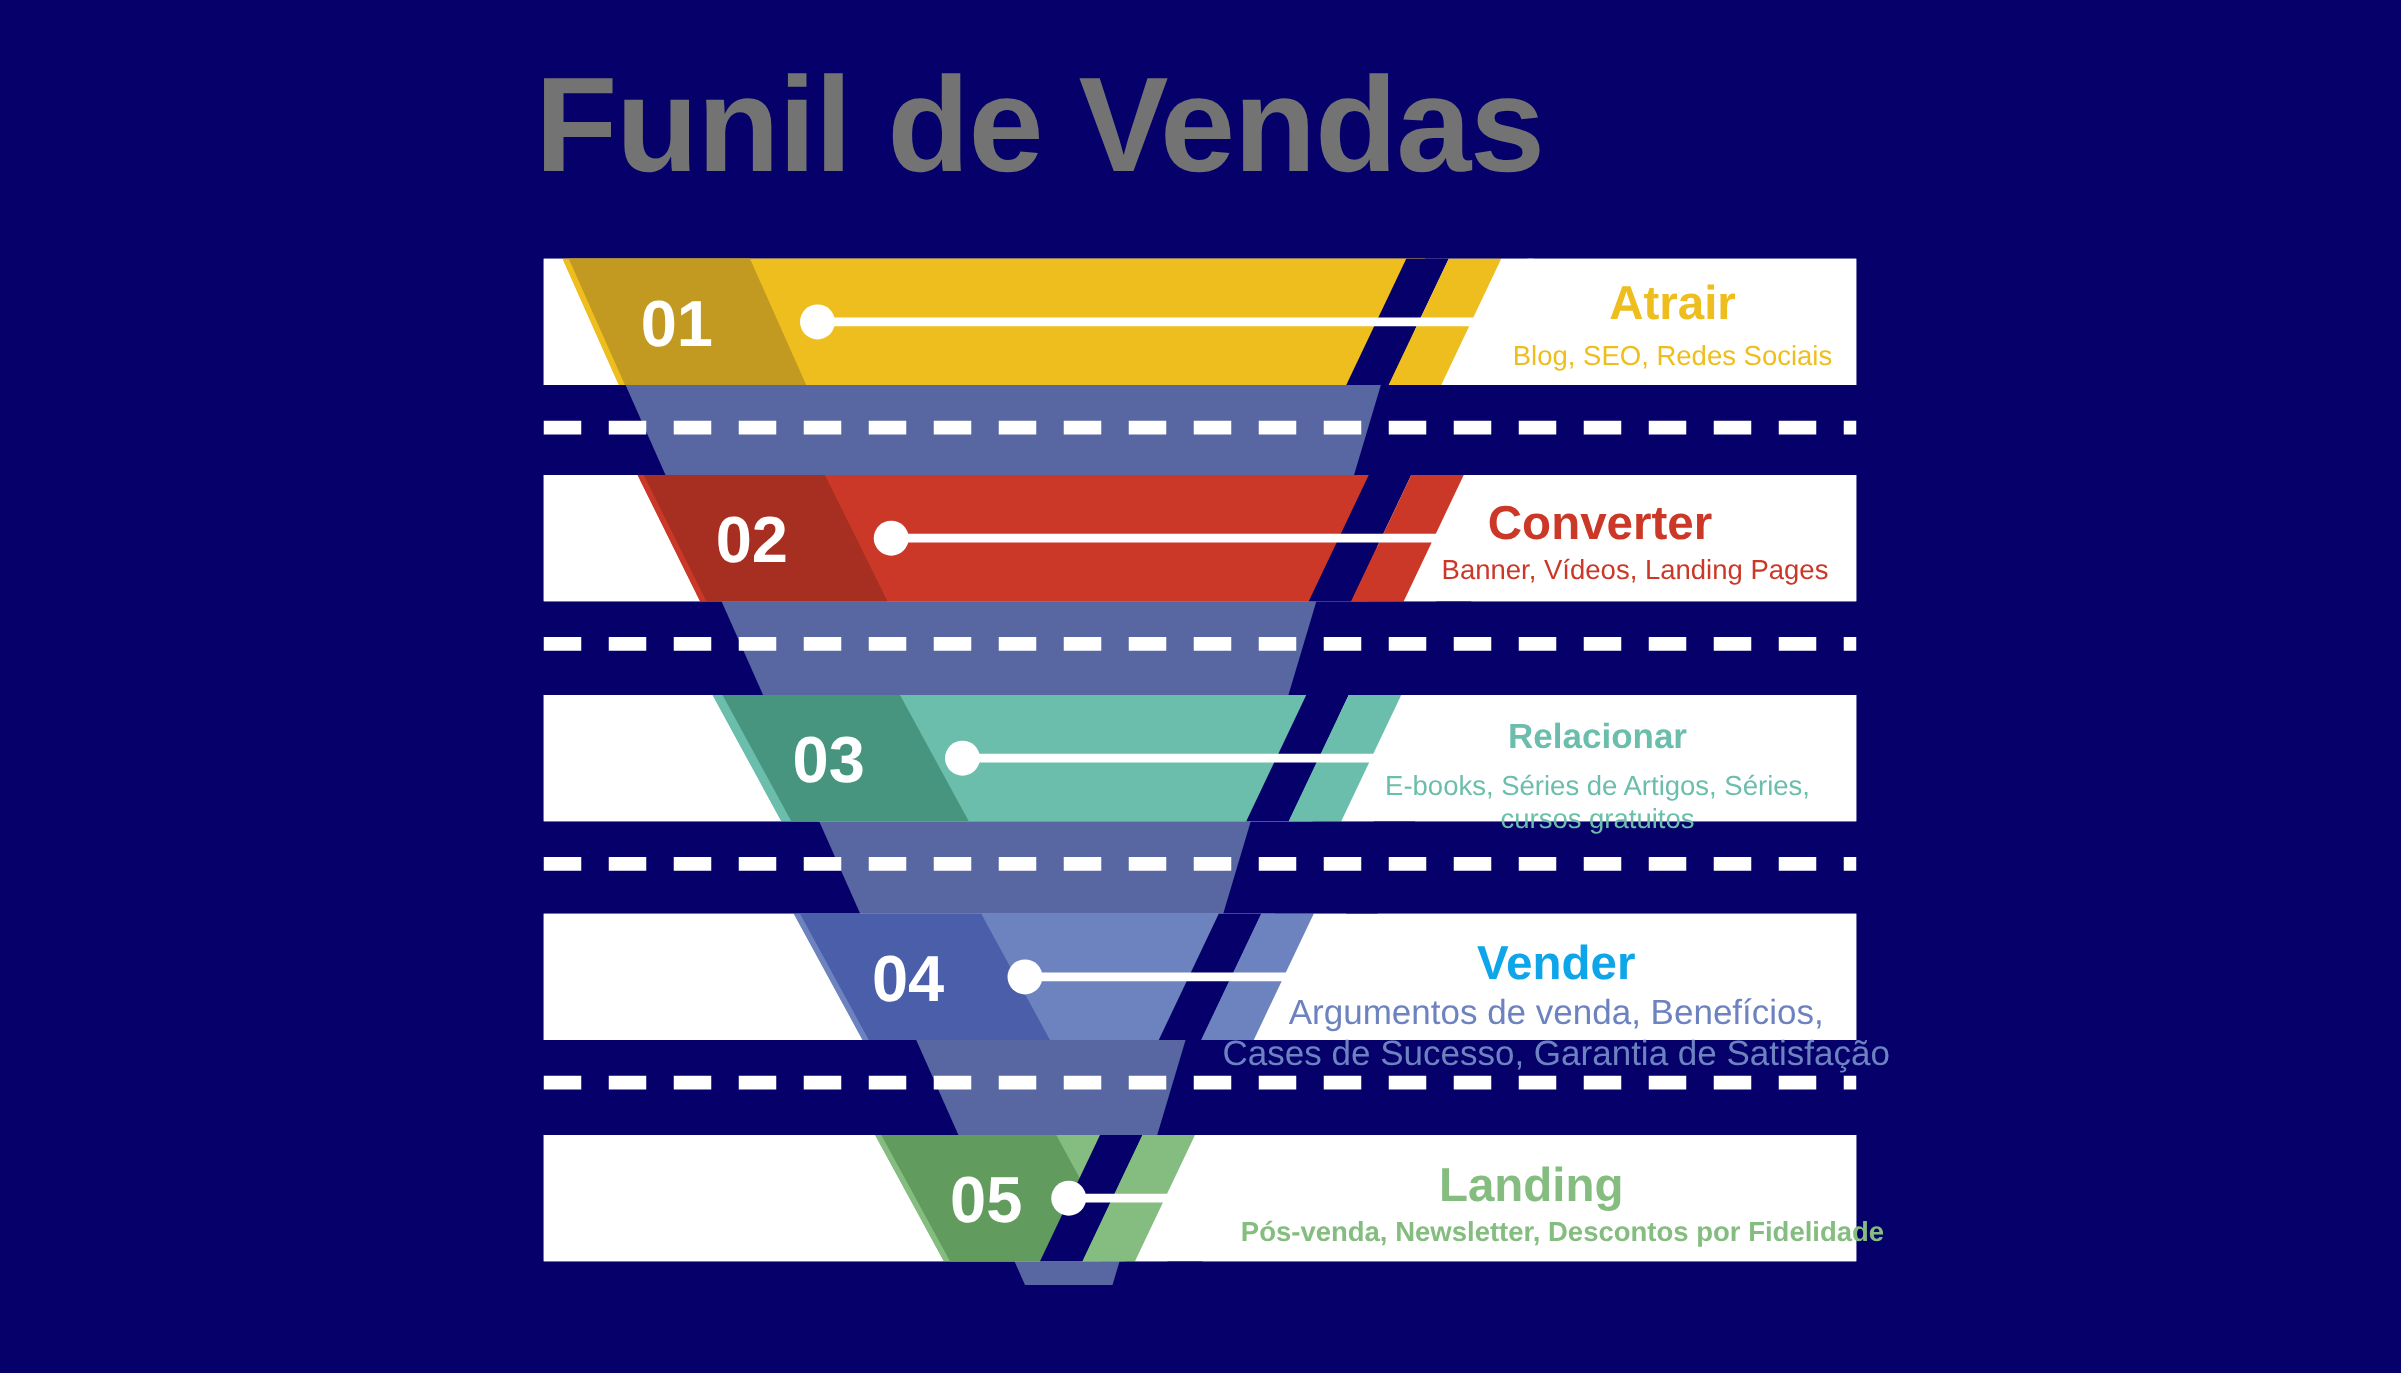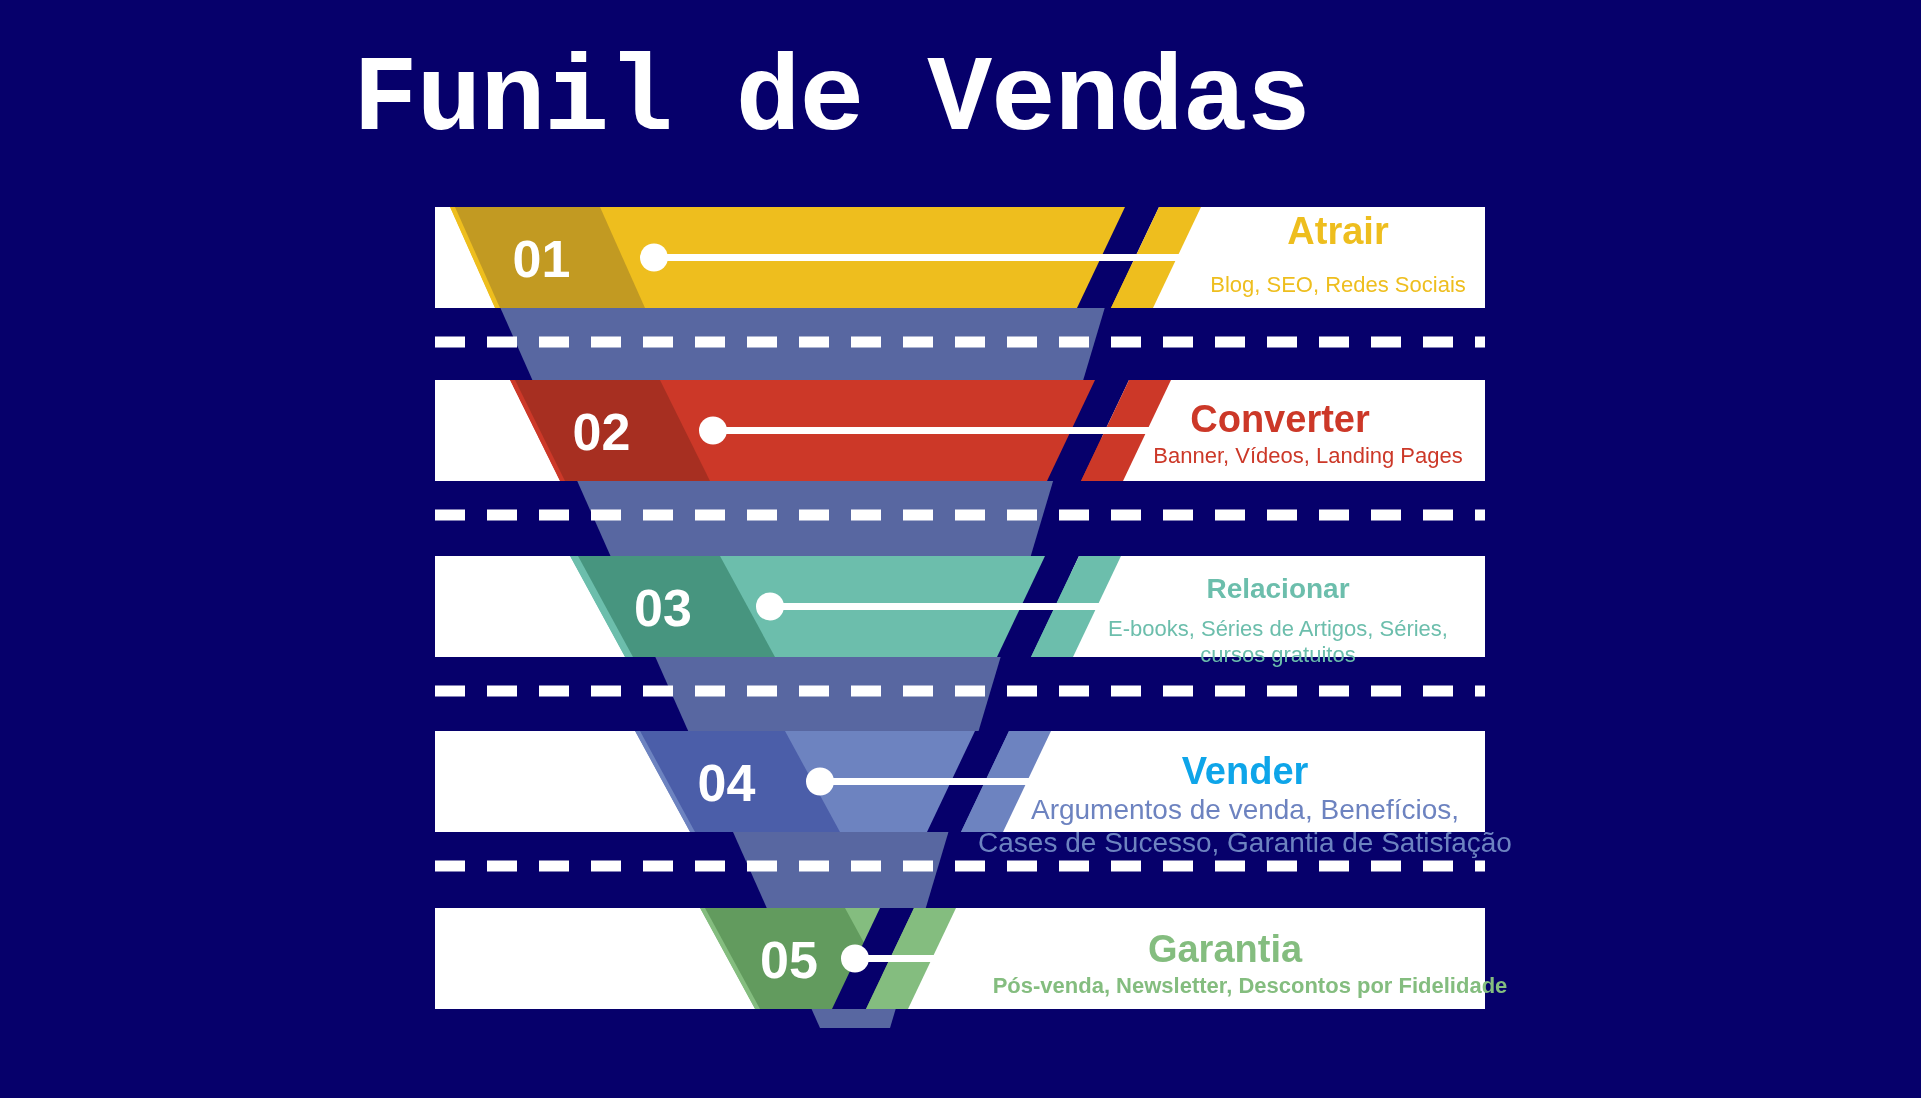--- a/index.html
+++ b/index.html
@@ -15,24 +15,23 @@
     background:#06006b;
   }
   #title {
     position:absolute;
     left:0; top:46px;
     width:1663px;
     text-align:center;
     font-size:108px;
     font-weight:bold;
     letter-spacing:-1px;
-    color:#ffffff;
+    color:#737373;
     line-height:1.0;
     white-space:nowrap;
-    font-family:Liberation Mono, monospace;
   }
   #funnelsvg {
     position:absolute;
     left:0; top:0;
     width:1921px; height:1098px;
   }
   .txtblock {
     position:absolute;
     text-align:center;
     pointer-events:none;
@@ -136,36 +135,36 @@
         <text x="541.5" y="276.5" text-anchor="middle" fill="#ffffff" font-family="&quot;Liberation Sans&quot;, sans-serif" font-size="52" font-weight="bold">01</text>
         <text x="601.5" y="449.5" text-anchor="middle" fill="#ffffff" font-family="&quot;Liberation Sans&quot;, sans-serif" font-size="52" font-weight="bold">02</text>
         <text x="663" y="625.5" text-anchor="middle" fill="#ffffff" font-family="&quot;Liberation Sans&quot;, sans-serif" font-size="52" font-weight="bold">03</text>
         <text x="726.5" y="800.5" text-anchor="middle" fill="#ffffff" font-family="&quot;Liberation Sans&quot;, sans-serif" font-size="52" font-weight="bold">04</text>
         <text x="789" y="977.5" text-anchor="middle" fill="#ffffff" font-family="&quot;Liberation Sans&quot;, sans-serif" font-size="52" font-weight="bold">05</text>
       </g>
   </svg>
 
   <div id="labels">
       <div class="txtblock" style="left: 0px; top: 0px; width: 1921px;">
-        <div class="stage-title" style="position: absolute; left: 1038px; top: 212px; width: 600px; text-align: center; font-size: 38px; color: rgb(238, 190, 30);">Atrair</div>
+        <div class="stage-title" style="position: absolute; left: 1038px; top: 224px; width: 600px; text-align: center; font-size: 38px; color: rgb(238, 190, 30);">Atrair</div>
         <div class="stage-sub" style="position: absolute; left: 1018px; top: 272px; width: 640px; text-align: center; font-size: 22px; color: rgb(238, 190, 30);">Blog, SEO, Redes Sociais</div>
       </div>
       <div class="txtblock" style="left: 0px; top: 0px; width: 1921px;">
         <div class="stage-title" style="position: absolute; left: 980px; top: 400px; width: 600px; text-align: center; font-size: 38px; color: rgb(204, 56, 40);">Converter</div>
         <div class="stage-sub" style="position: absolute; left: 988px; top: 443px; width: 640px; text-align: center; font-size: 22px; color: rgb(204, 56, 40);">Banner, Vídeos, Landing Pages</div>
       </div>
       <div class="txtblock" style="left: 0px; top: 0px; width: 1921px;">
         <div class="stage-title" style="position: absolute; left: 978px; top: 575px; width: 600px; text-align: center; font-size: 28px; color: rgb(108, 190, 172);">Relacionar</div>
         <div class="stage-sub" style="position: absolute; left: 958px; top: 616px; width: 640px; text-align: center; font-size: 22px; color: rgb(108, 190, 172);">E-books, Séries de Artigos, Séries,
 cursos gratuitos</div>
       </div>
       <div class="txtblock" style="left: 0px; top: 0px; width: 1921px;">
         <div class="stage-title" style="position: absolute; left: 945px; top: 752px; width: 600px; text-align: center; font-size: 38px; color: #0ea5e9;">Vender</div>
         <div class="stage-sub" style="position: absolute; left: 925px; top: 794px; width: 640px; text-align: center; font-size: 28px; color: rgb(109, 131, 192);">Argumentos de venda, Benefícios,
 Cases de Sucesso, Garantia de Satisfação</div>
       </div>
       <div class="txtblock" style="left: 0px; top: 0px; width: 1921px;">
-        <div class="stage-title" style="position: absolute; left: 925px; top: 930px; width: 600px; text-align: center; font-size: 38px; color: rgb(132, 189, 127);">Garantia</div>
+        <div class="stage-title" style="position: absolute; left: 925px; top: 930px; width: 600px; text-align: center; font-size: 38px; color: rgb(132, 189, 127);">Landing</div>
         <div class="stage-sub" style="position: absolute; left: 930px; top: 973px; width: 640px; text-align: center; font-size: 22px; color: rgb(132, 189, 127); font-weight: bold;">Pós-venda, Newsletter, Descontos por Fidelidade</div>
       </div>
     </div>
 
 </div>
 
 </body></html>

